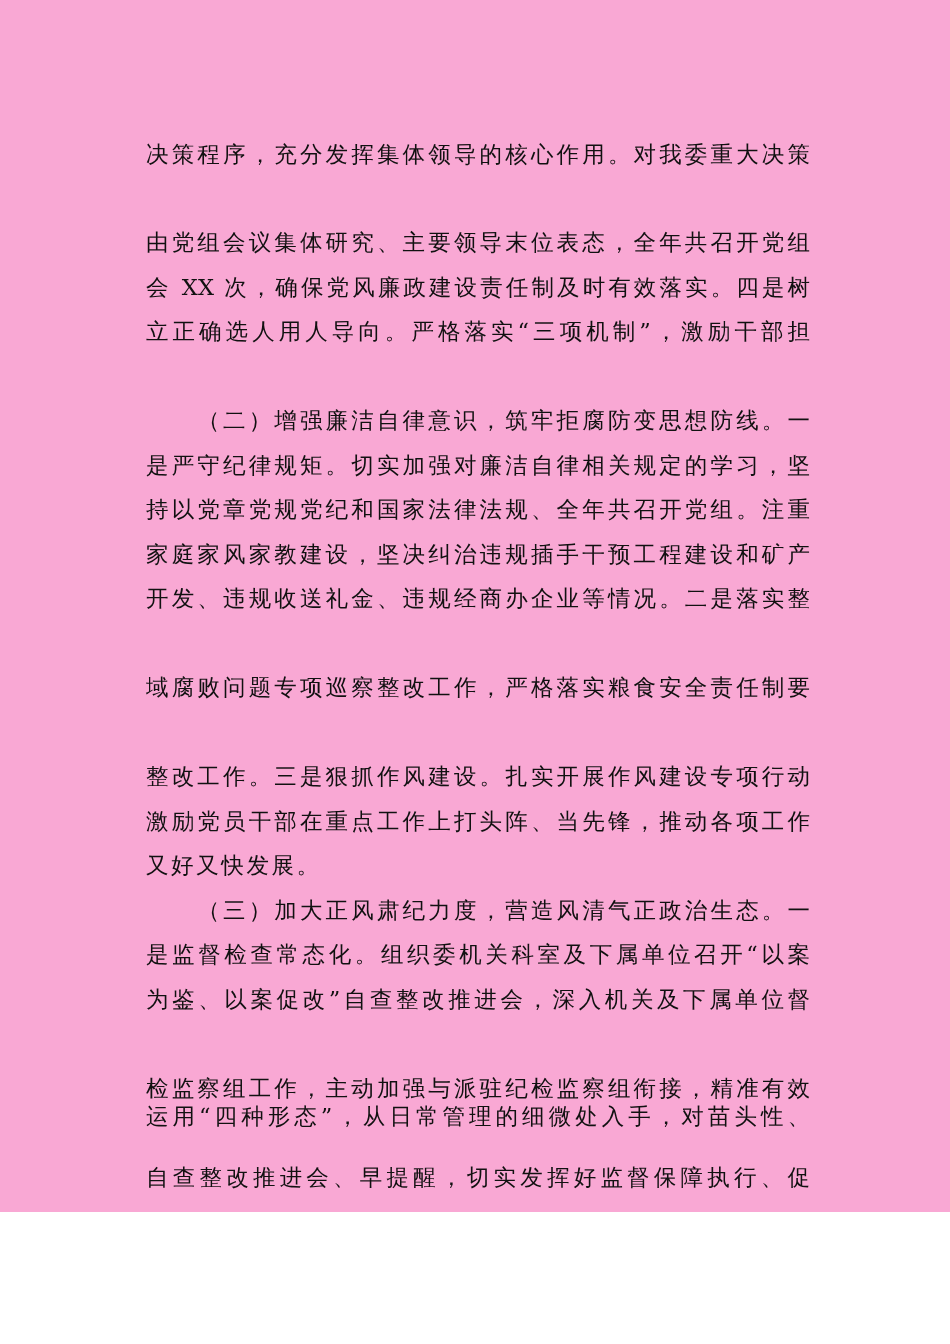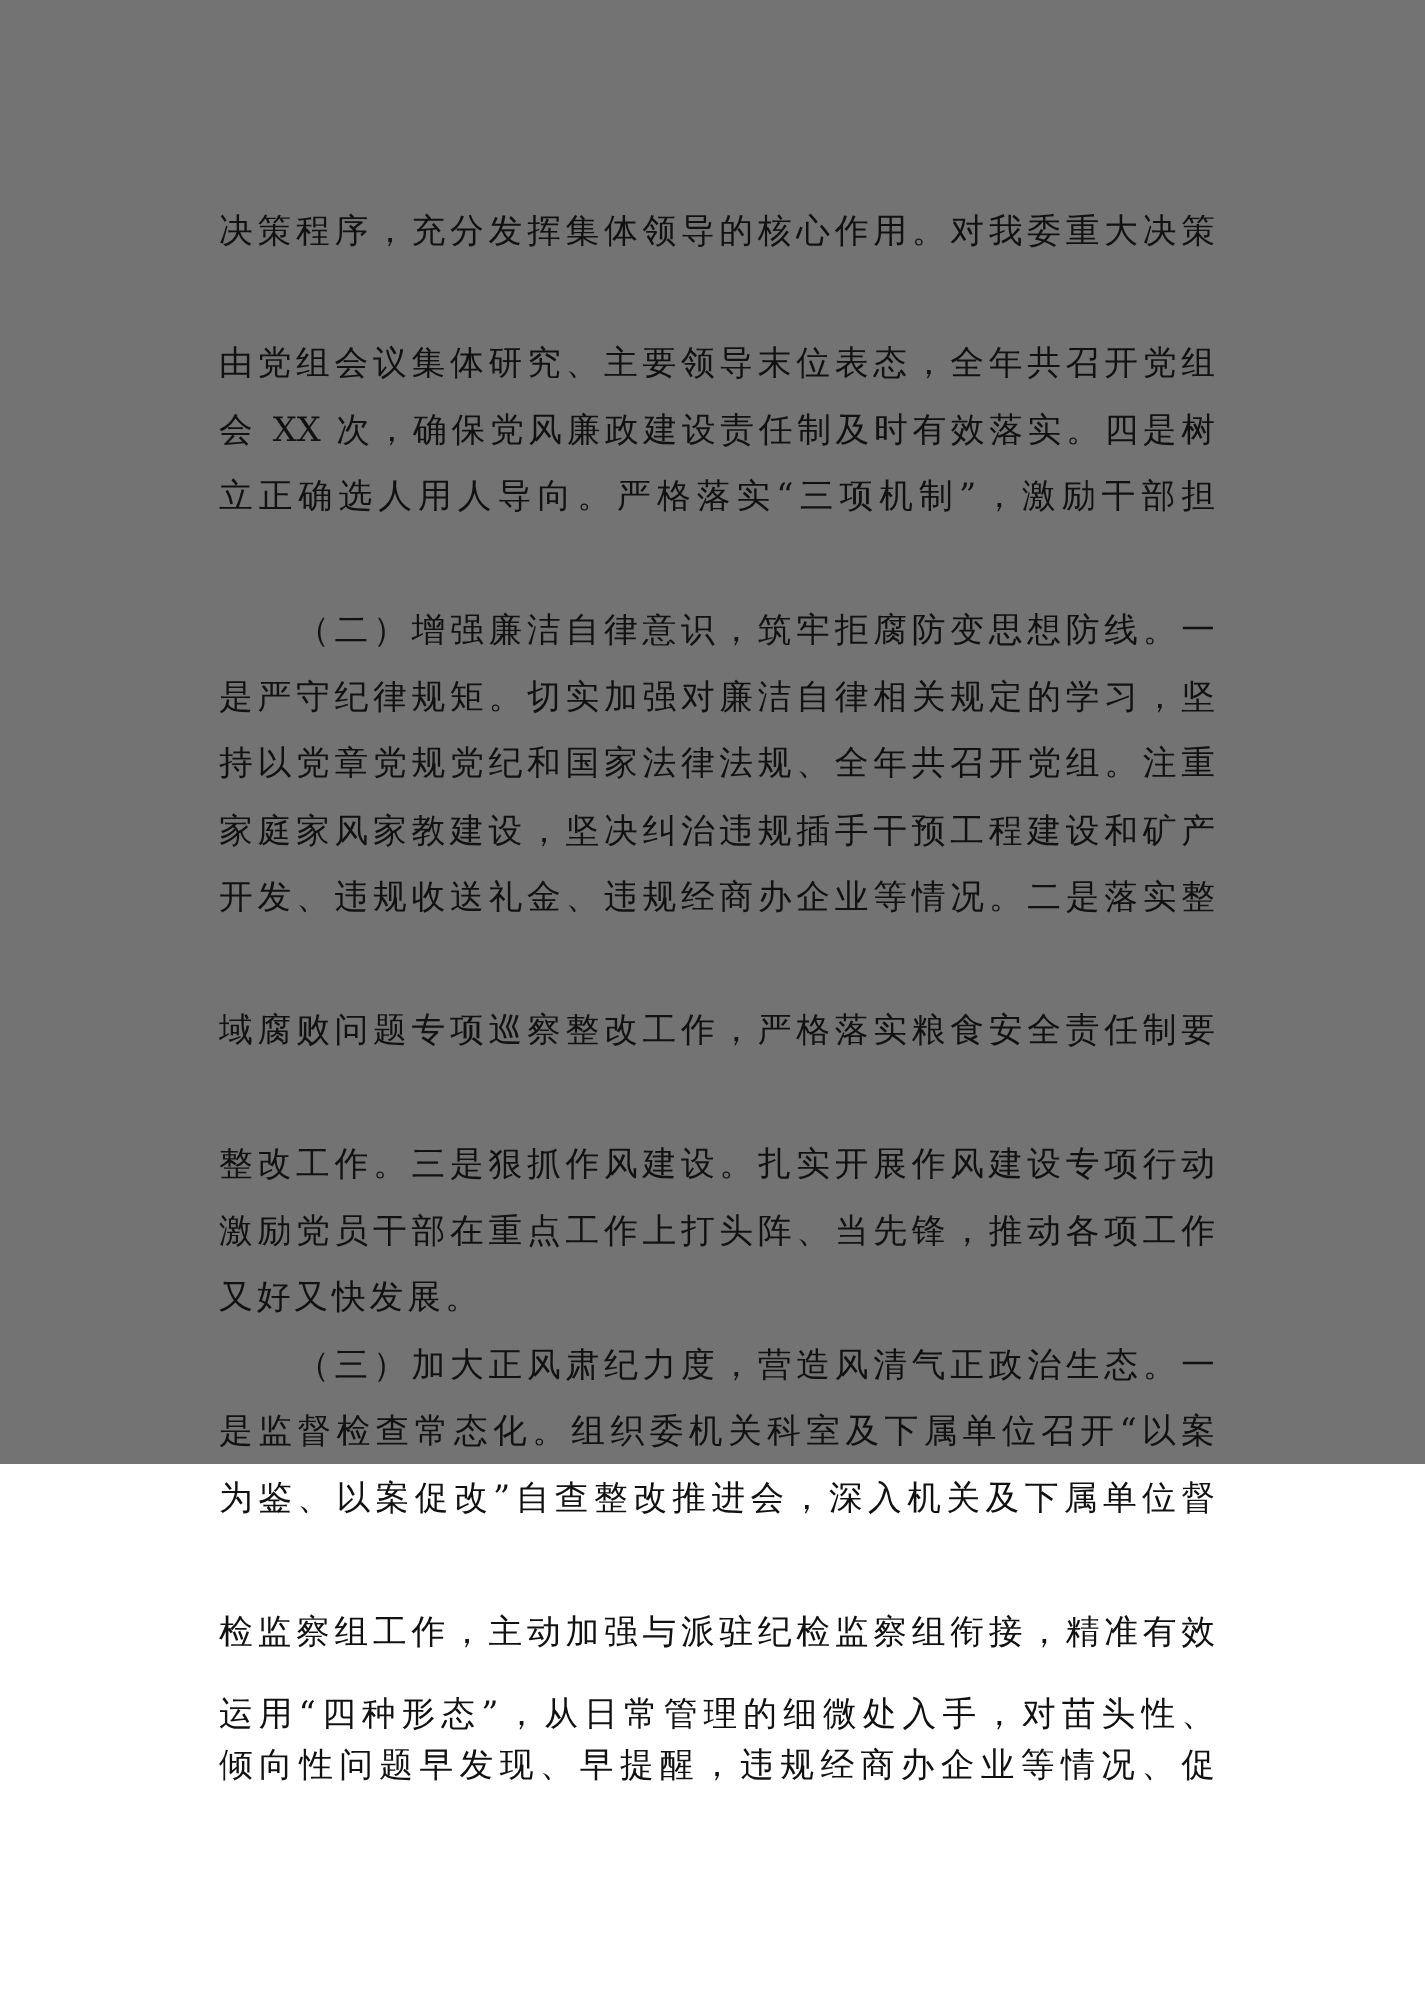--- a/index.html
+++ b/index.html
@@ -11,22 +11,22 @@
       width: 950px;
       height: 1344px;
       position: relative;
       overflow: hidden;
       font-family: "DejaVu Serif", "Liberation Serif", serif;
       color: #111111;
     }
     .page {
       position: absolute;
       left: 0; top: 0;
-      width: 950px; height: 976px;
-      background: #737373;
+      width: 950px; height: 1212px;
+      background: #f9a8d4;
     }
     .line {
       position: absolute;
       left: 146px;
       width: 664px;
       height: 30px;
       font-size: 22.5px;
       line-height: 30px;
       white-space: nowrap;
       text-align: justify;
@@ -52,15 +52,15 @@
   <div class="line" style="top:539px">家庭家风家教建设，坚决纠治违规插手干预工程建设和矿产</div>
   <div class="line" style="top:583px">开发、违规收送礼金、违规经商办企业等情况。二是落实整</div>
   <div class="line" style="top:672px">域腐败问题专项巡察整改工作，严格落实粮食安全责任制要</div>
   <div class="line" style="top:761px">整改工作。三是狠抓作风建设。扎实开展作风建设专项行动</div>
   <div class="line" style="top:806px">激励党员干部在重点工作上打头阵、当先锋，推动各项工作</div>
   <div class="line last" style="top:850px">又好又快发展。</div>
   <div class="line" style="top:895px">　　（三）加大正风肃纪力度，营造风清气正政治生态。一</div>
   <div class="line" style="top:939px">是监督检查常态化。组织委机关科室及下属单位召开“以案</div>
   <div class="line" style="top:984px">为鉴、以案促改”自查整改推进会，深入机关及下属单位督</div>
   <div class="line" style="top:1073px">检监察组工作，主动加强与派驻纪检监察组衔接，精准有效</div>
-  <div class="line" style="top:1128px">运用“四种形态”，从日常管理的细微处入手，对苗头性、</div>
-  <div class="line" style="top:1162px">倾向性问题早发现、早提醒，违规经商办企业等情况、促</div>
+  <div class="line" style="top:1101px">运用“四种形态”，从日常管理的细微处入手，对苗头性、</div>
+  <div class="line" style="top:1162px">自查整改推进会、早提醒，切实发挥好监督保障执行、促</div>
 </div>
 
 </body></html>

